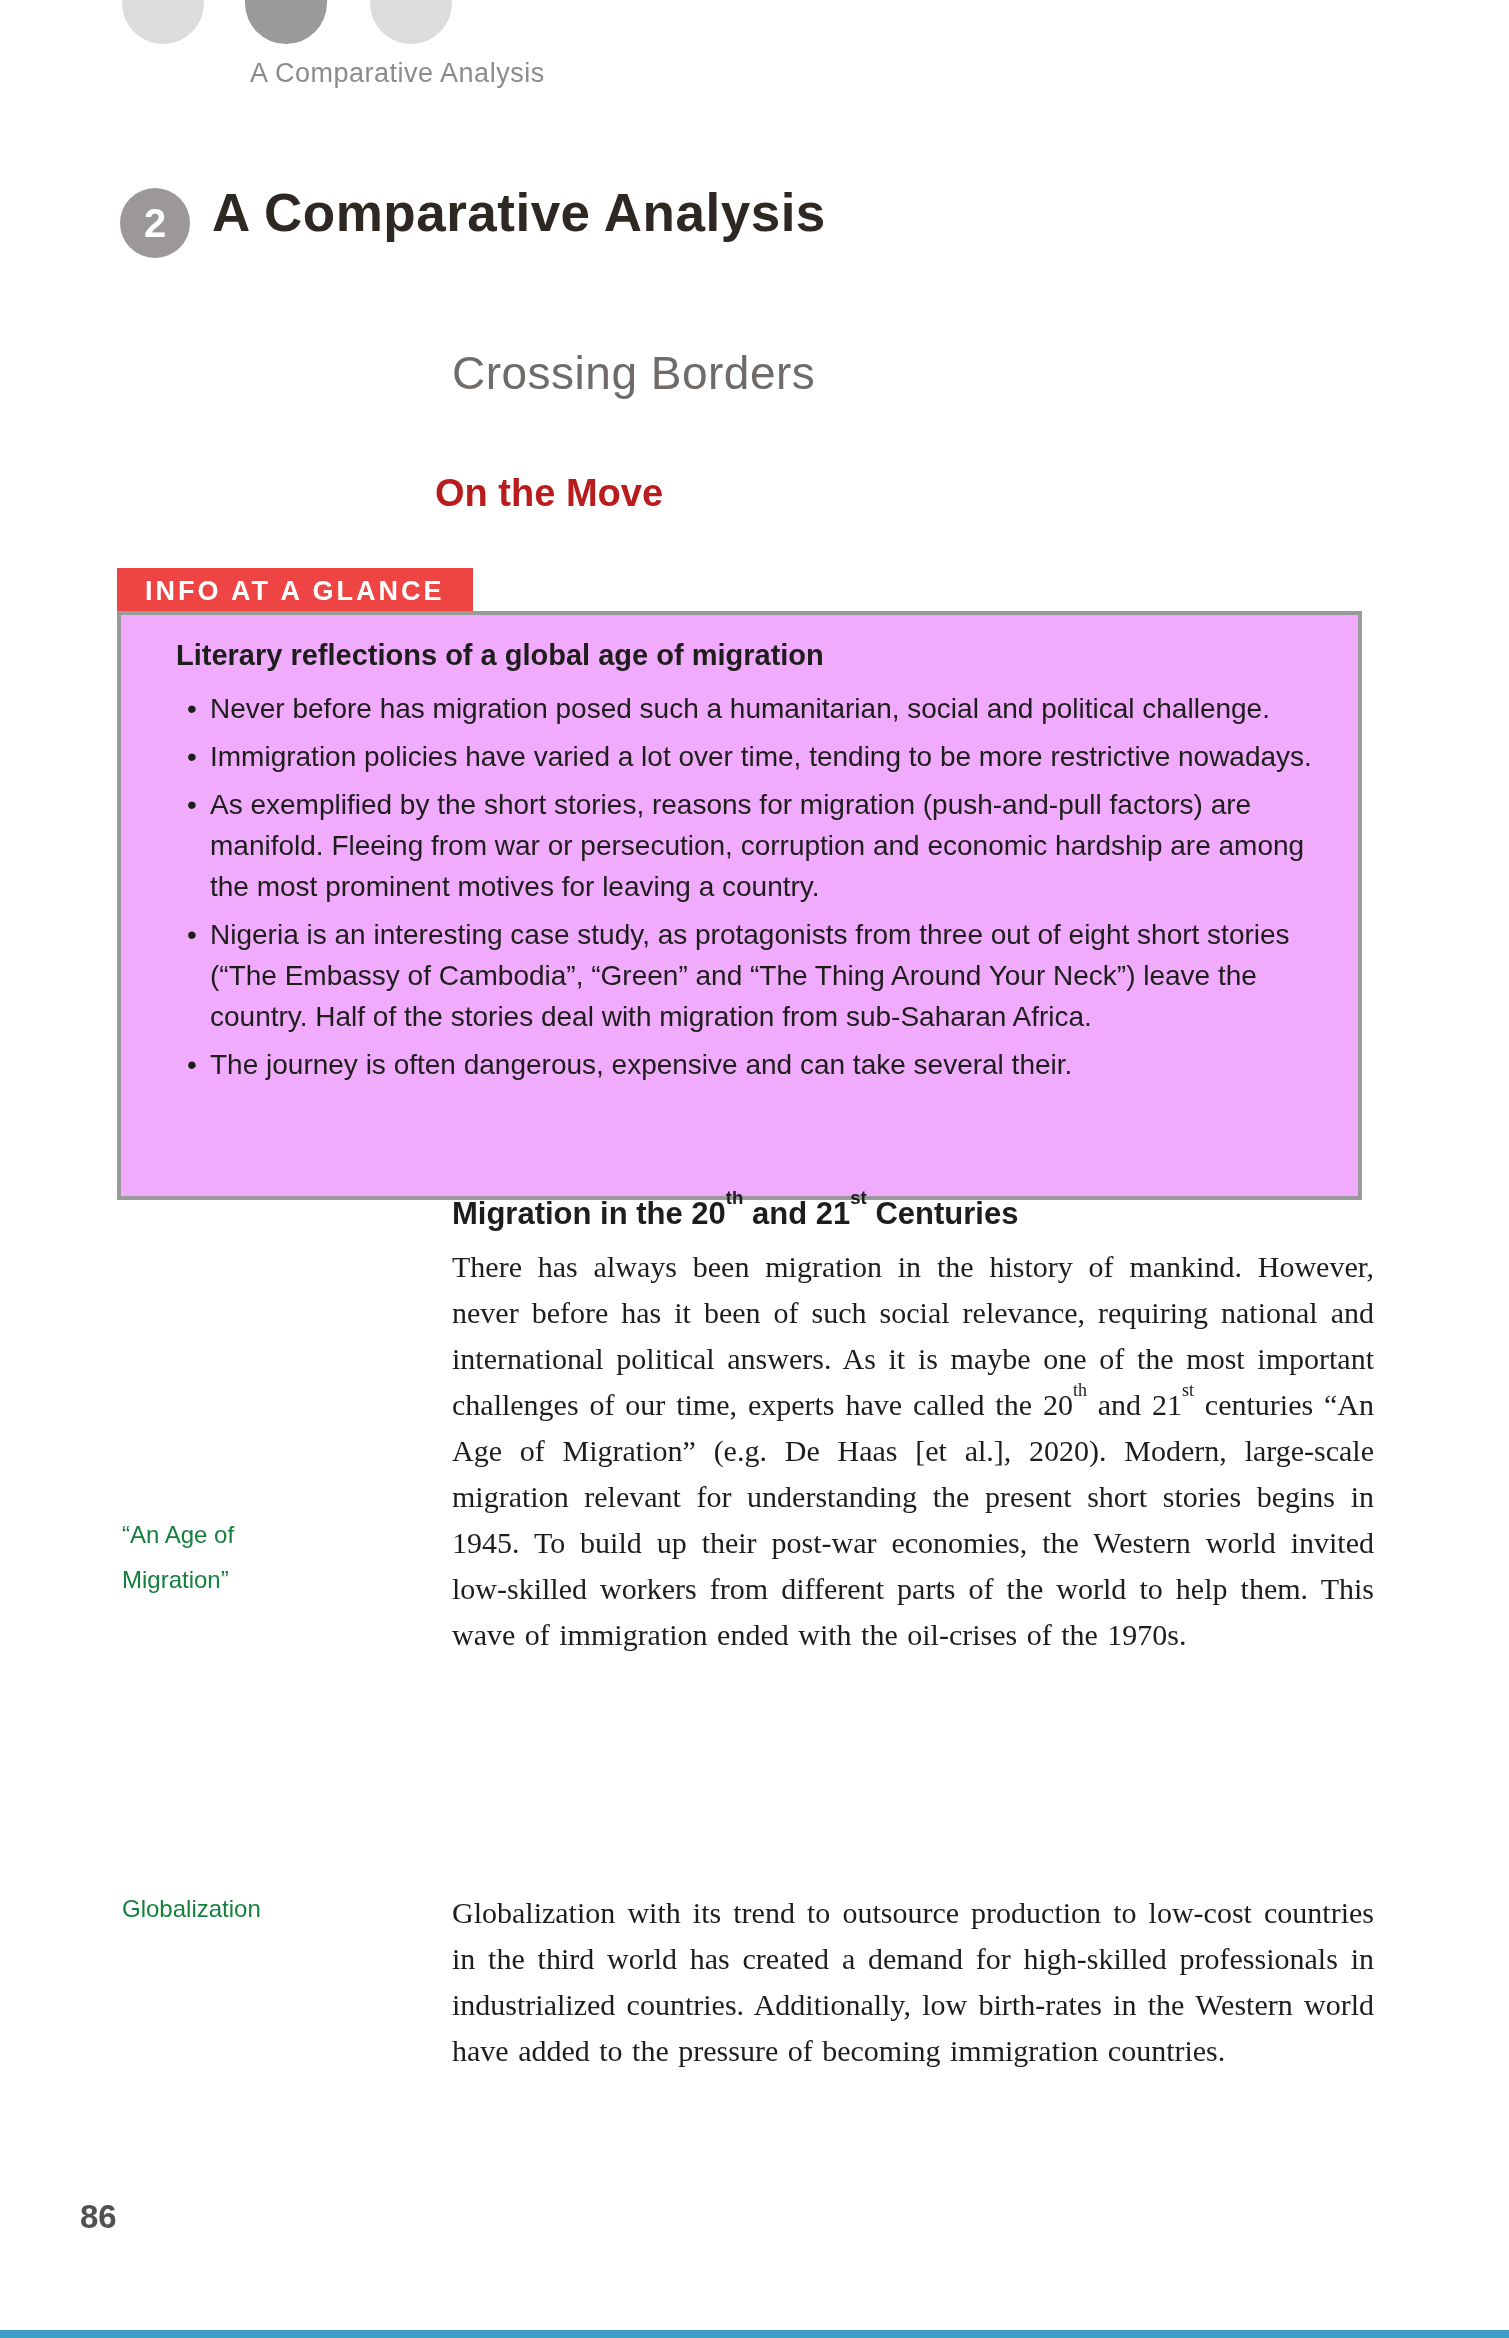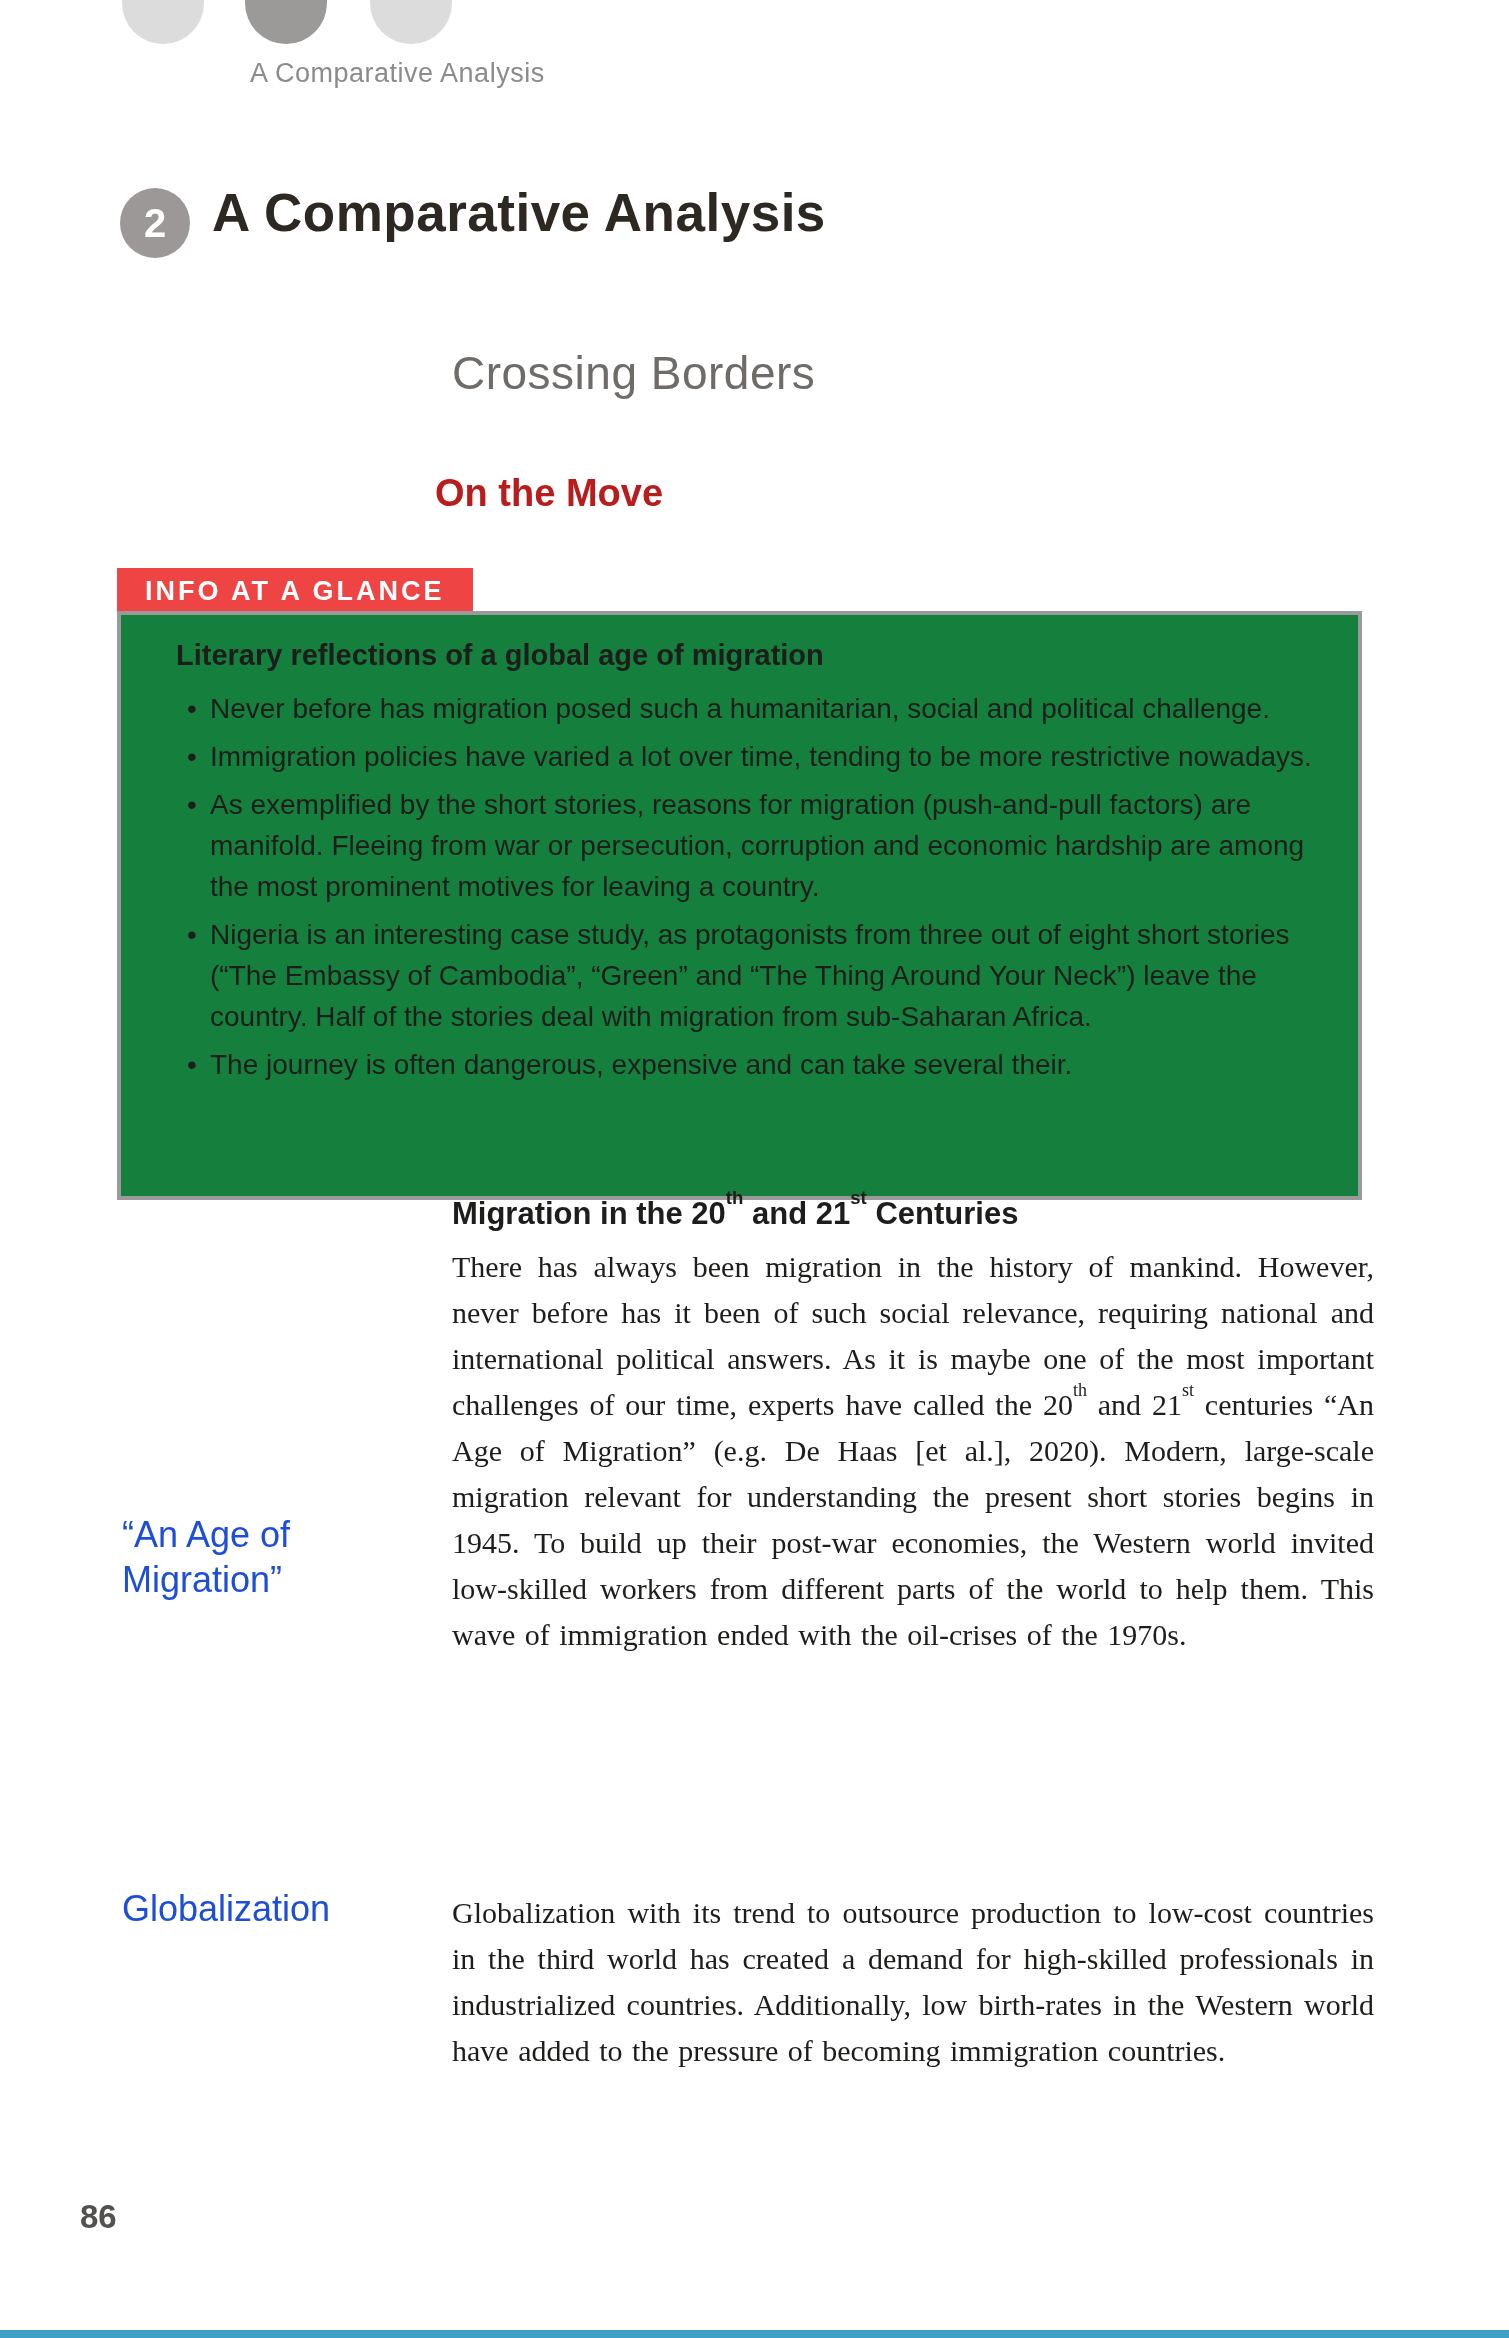--- a/index.html
+++ b/index.html
@@ -43,21 +43,21 @@
   .info-tab{
     position:absolute;left:117px;top:568px;width:356px;height:46px;
     background:#908e8d;color:#ffffff;
     display:flex;align-items:center;
     font-size:27px;font-weight:700;letter-spacing:3px;
     padding-left:28px;box-sizing:border-box;
   }
   .info-box{
     position:absolute;left:117px;top:611px;width:1245px;height:589px;
     border:4px solid #9a9a9a;box-sizing:border-box;
-    background:#15803d;
+    background:#f0abfc;
     padding:20px 28px 20px 55px;
   }
   .info-box-title{
     font-size:29px;font-weight:700;color:#1d1d1b;
     margin:0 0 12px 0;line-height:41px;
   }
   .info-list{list-style:none;margin:0;padding:0;}
   .info-list li{
     position:relative;padding-left:27px;margin:7px;
     font-size:28px;color:#1d1d1b;line-height:41px;
@@ -77,21 +77,21 @@
   .body-para{
     margin:0;
     font-family:"Liberation Serif","DejaVu Serif",serif;
     font-size:30px;line-height:46px;color:#1d1d1b;
     text-align:justify;word-spacing:2px;
   }
   sup{font-size:60%;line-height:0;position:relative;top:-0.45em;}
   
   .margin-label{
     position:absolute;left:122px;width:210px;
-    font-size:36px;line-height:45px;color:#1d4ed8;
+    font-size:24px;line-height:45px;color:#15803d;
   }
   .margin-label-1{top:1512px;}
   .margin-label-2{top:1886px;}
   
   .page-number{
     position:absolute;left:80px;top:2198px;
     font-size:33px;font-weight:700;color:#53504d;
   }
   
   .bottom-bar{position:absolute;left:0;bottom:0;width:100%;height:8px;}

